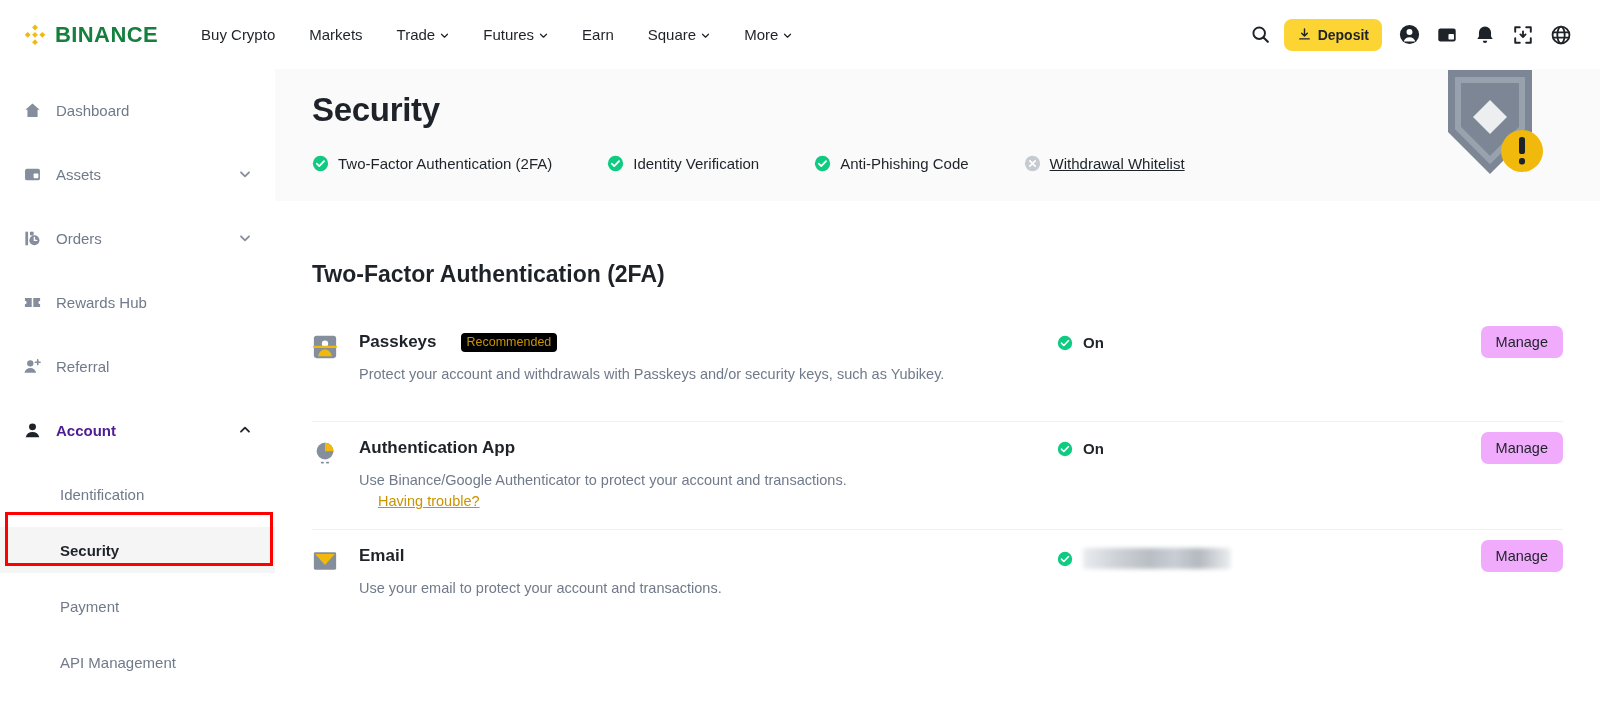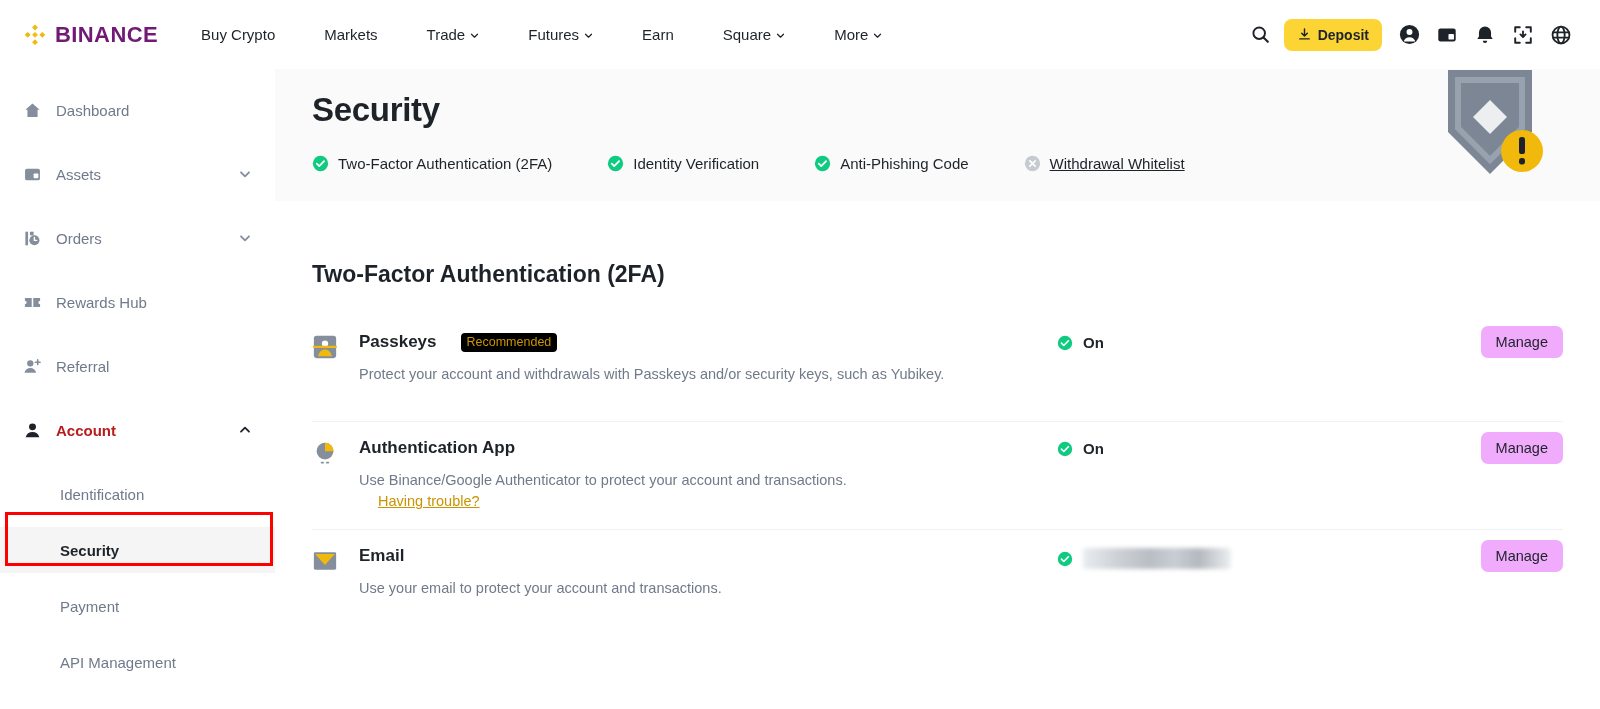--- a/index.html
+++ b/index.html
@@ -18,23 +18,23 @@
     background: #ffffff;
     display: flex; align-items: center;
   }
   .logo-wrap {
     display: flex; align-items: center; gap: 7px;
     margin-left: 22px; margin-right: 26px;
   }
   .logo-mark { width: 26px; height: 26px; display: block; }
   .logo-text {
     font-size: 22px; font-weight: 700; letter-spacing: 0.4px;
-    color: #701a75;
-  }
-  .nav { display: flex; gap: 15px; }
+    color: #15803d;
+  }
+  .nav { display: flex; gap: 0px; }
   .nav-item {
     display: flex; align-items: center; gap: 5px;
     font-size: 15px; font-weight: 500; color: #1e2329;
     padding: 0 17px; height: 40px; line-height: 40px;
     cursor: pointer; white-space: nowrap;
   }
   .chev { width: 9px; height: 9px; display: inline-block; margin-top: 2px; }
   .header-right {
     margin-left: auto; margin-right: 20px;
     display: flex; align-items: center; gap: 0;
@@ -64,21 +64,21 @@
     display: flex; align-items: center;
     height: 46px; padding: 0 24px 0 22px;
     font-size: 15px; color: #707a8a; font-weight: 500;
     cursor: pointer; margin-bottom: 18px;
   }
   .side-item .sicon {
     width: 20px; height: 20px; margin-right: 14px;
     display: flex; align-items: center; justify-content: center;
     color: #848e9c; flex: 0 0 20px;
   }
-  .side-item.active { color: #b91c1c; font-weight: 600; }
+  .side-item.active { color: #4c1d95; font-weight: 600; }
   .side-item.active .sicon { color: #1e2329; }
   .side-caret { margin-left: auto; width: 12px; height: 12px; color: #848e9c; }
   .sub-item {
     display: flex; align-items: center;
     height: 46px; padding-left: 60px;
     font-size: 15px; color: #707a8a; font-weight: 500;
     cursor: pointer; margin-bottom: 10px;
   }
   .sub-item.selected {
     color: #1e2329; font-weight: 600; background: #f5f5f5;

